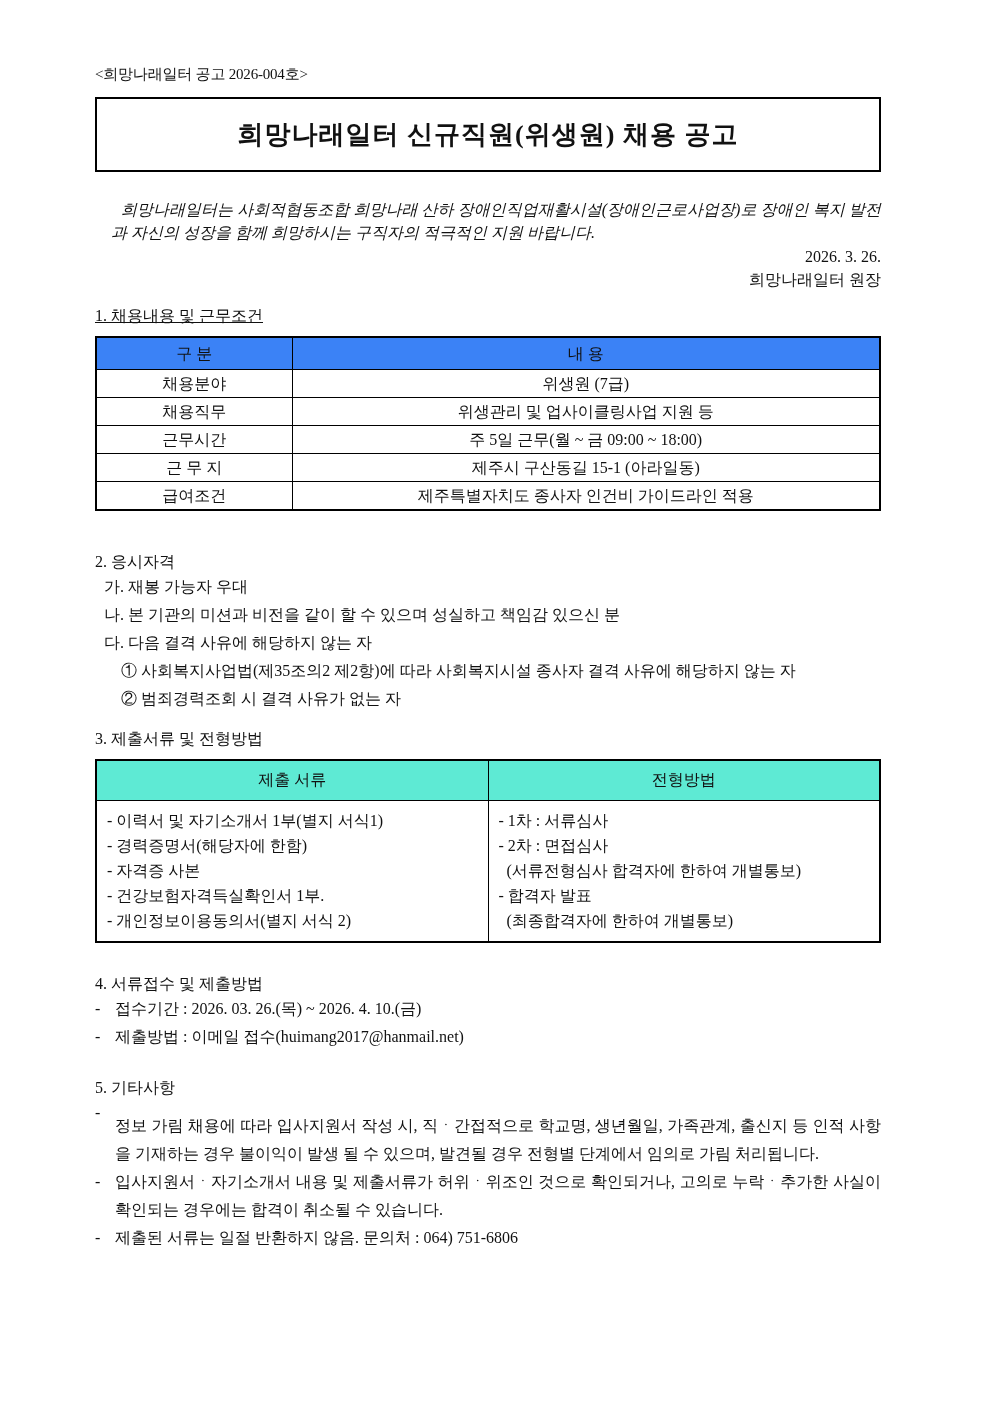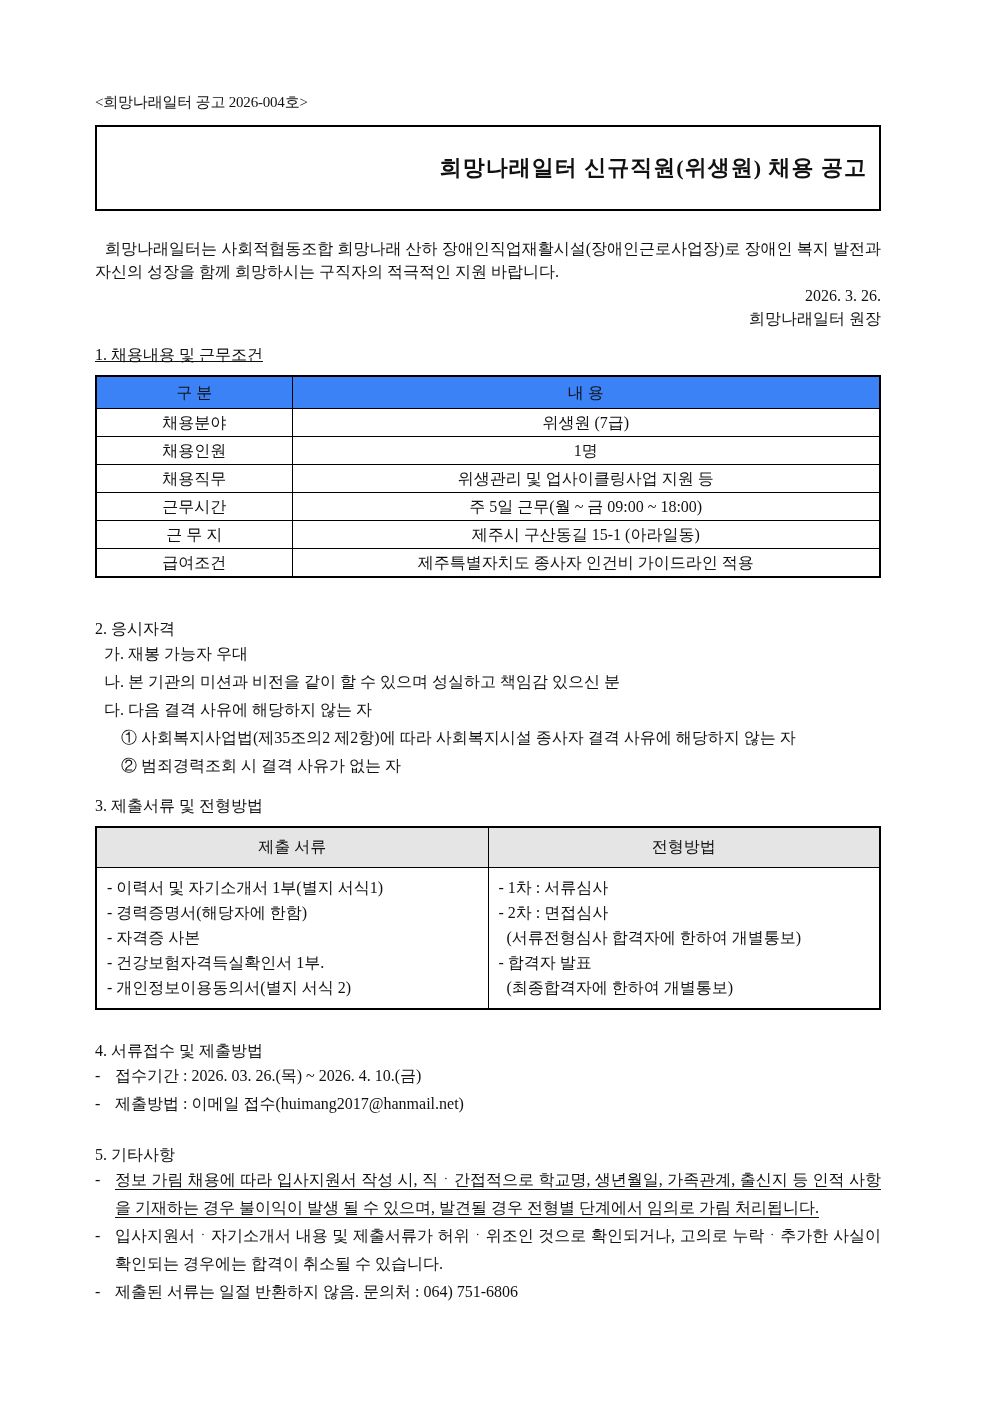--- a/index.html
+++ b/index.html
@@ -1,47 +1,47 @@
 <!DOCTYPE html>
 <html><head>
 <meta charset="utf-8">
 <style>
   html,body { margin:0; padding:0; }
   body {
     width:992px; height:1403px; background:#ffffff; overflow:hidden;
     font-family:"Liberation Serif","DejaVu Serif",serif; color:#111111;
   }
-  .page { box-sizing:border-box; width:976px; height:1403px; padding:92px 95px 0 95px; }
+  .page { box-sizing:border-box; width:976px; height:1403px; padding:64px 95px 0 95px; }
   .notice { font-size:15px; line-height:20px; letter-spacing:-0.2px; }
   .title-box { margin-top:13px; border:2px solid #000; padding:14px 0; text-align:center; }
-  .title-box .title { margin:12px; font-size:22px; font-weight:bold; letter-spacing:1px;text-align:right; }
-  .intro { margin:26px 0 0 0; font-size:16px; line-height:23px; text-align:justify; text-indent:10px; }
+  .title-box .title { margin:4px; font-size:26px; font-weight:bold; letter-spacing:1px; }
+  .intro { margin:26px 0 0 16px; font-size:16px; line-height:23px; text-align:justify; text-indent:10px;font-style:italic; }
   .r { text-align:right; font-size:16px; line-height:23px; }
   .date { margin-top:1px; }
   .heading { font-size:16px; line-height:22px; }
   .s1h { margin-top:14px;text-decoration:underline; }
   .s2h { margin-top:40px; }
   .s3h { margin-top:15px; }
   .s4h { margin-top:30px; }
   .s5h { margin-top:26px; }
   table { width:100%; border-collapse:collapse; border:2px solid #000; font-size:16px; }
   .t1 { margin-top:9px; }
   .t1 th, .t1 td { border:1px solid #000; text-align:center; font-weight:normal; padding:2px 4px; line-height:23px; }
   .t1 th { background:#3b82f6; padding:4px 4px; }
   .t1 .c1 { width:25%; }
   .t2 { margin-top:9px; }
-  .t2 th { border:1px solid #000; background:#e5e5e5; font-weight:normal; padding:9px 4px; text-align:center;margin-top:12px; }
+  .t2 th { border:1px solid #000; background:#5eead4; font-weight:normal; padding:9px 4px; text-align:center;margin-top:12px; }
   .t2 td { border:1px solid #000; vertical-align:top; padding:7px 10px 8px 10px; width:50%; }
   .t2 .line { line-height:25px; white-space:pre-wrap; }
   .item { font-size:16px; line-height:28px; padding-left:9px; text-align:justify; }
   .subitem { padding-left:26px;font-family:Liberation Serif, serif; }
   .bullet { display:flex; font-size:16px; line-height:28px; margin-top:0; }
   .bullet .dash { flex:0 0 20px; width:20px; }
   .bullet .btxt { flex:1; text-align:justify; }
-  .bullet.u .btxt { text-decoration:underline; text-underline-offset:4px; }
+  .bullet.u .btxt { text-underline-offset:4px;margin-top:13px; }
 </style>
 </head>
 <body>
 
 <div class="page">
 
   <div class="notice">&lt;희망나래일터 공고 2026-004호&gt;</div>
 
   <div class="title-box">
     <div class="title">희망나래일터 신규직원(위생원) 채용 공고</div>
@@ -54,24 +54,20 @@
   <div class="heading s1h">1. 채용내용 및 근무조건</div>
   <table class="t1">
     <tbody>
       <tr>
         <th class="c1">구  분</th>
         <th>내  용</th>
       </tr>
       <tr>
         <td class="c1">채용분야</td>
         <td>위생원 (7급)</td>
-      </tr>
-      <tr>
-        <td class="c1">채용인원</td>
-        <td>1명</td>
       </tr>
       <tr>
         <td class="c1">채용직무</td>
         <td>위생관리 및 업사이클링사업 지원 등</td>
       </tr>
       <tr>
         <td class="c1">근무시간</td>
         <td>주 5일 근무(월 ~ 금 09:00 ~ 18:00)</td>
       </tr>
       <tr>

